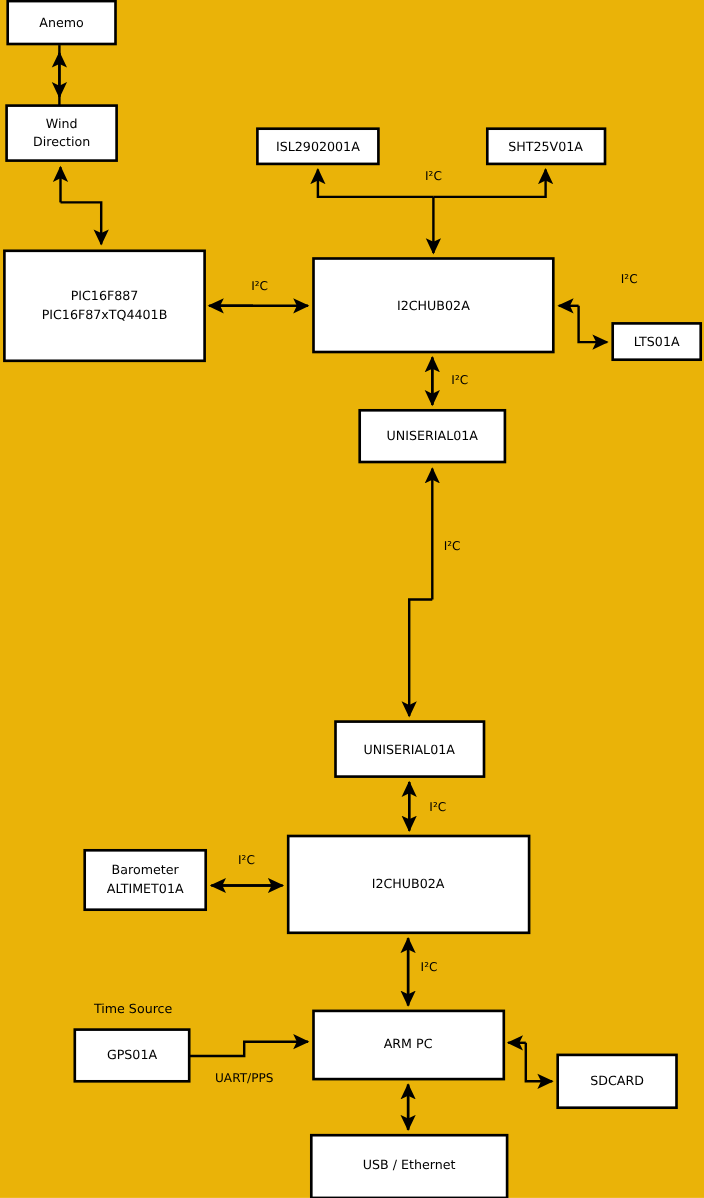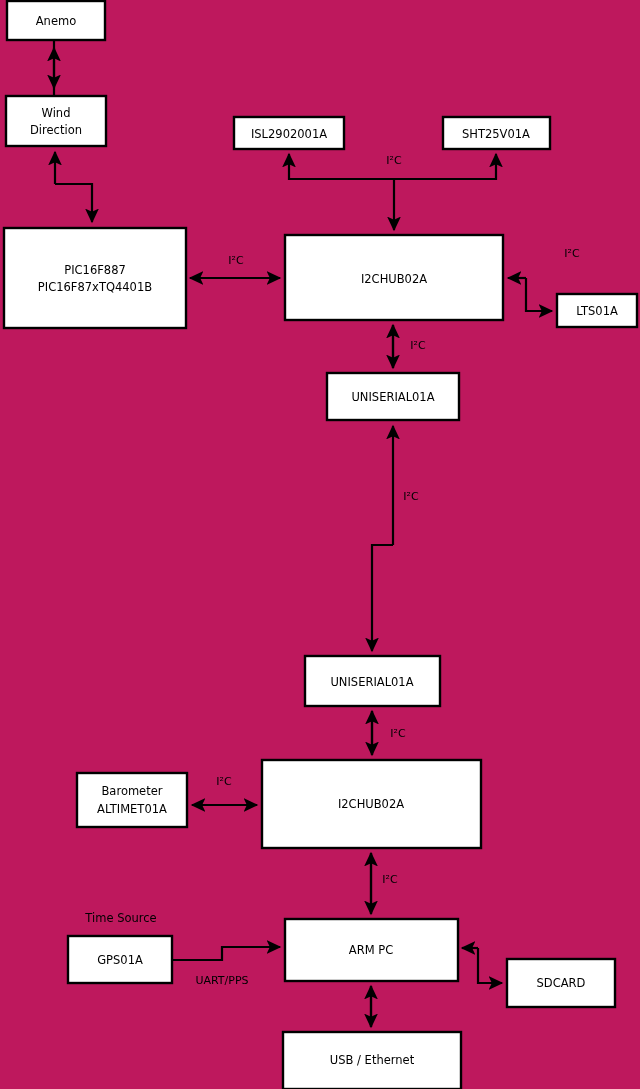--- a/index.html
+++ b/index.html
@@ -8,21 +8,21 @@
     padding: 0;
     background: #ffffff;
   }
   body {
     font-family: "DejaVu Sans", "Liberation Sans", sans-serif;
   }
   #diagram-root {
     position: relative;
     width: 640px;
     height: 1089px;
-    background: #be185d;
+    background: #eab308;
     overflow: hidden;
   }
   svg.diagram-canvas {
     position: absolute;
     top: 0;
     left: 0;
     width: 640px;
     height: 1089px;
     display: block;
   }

